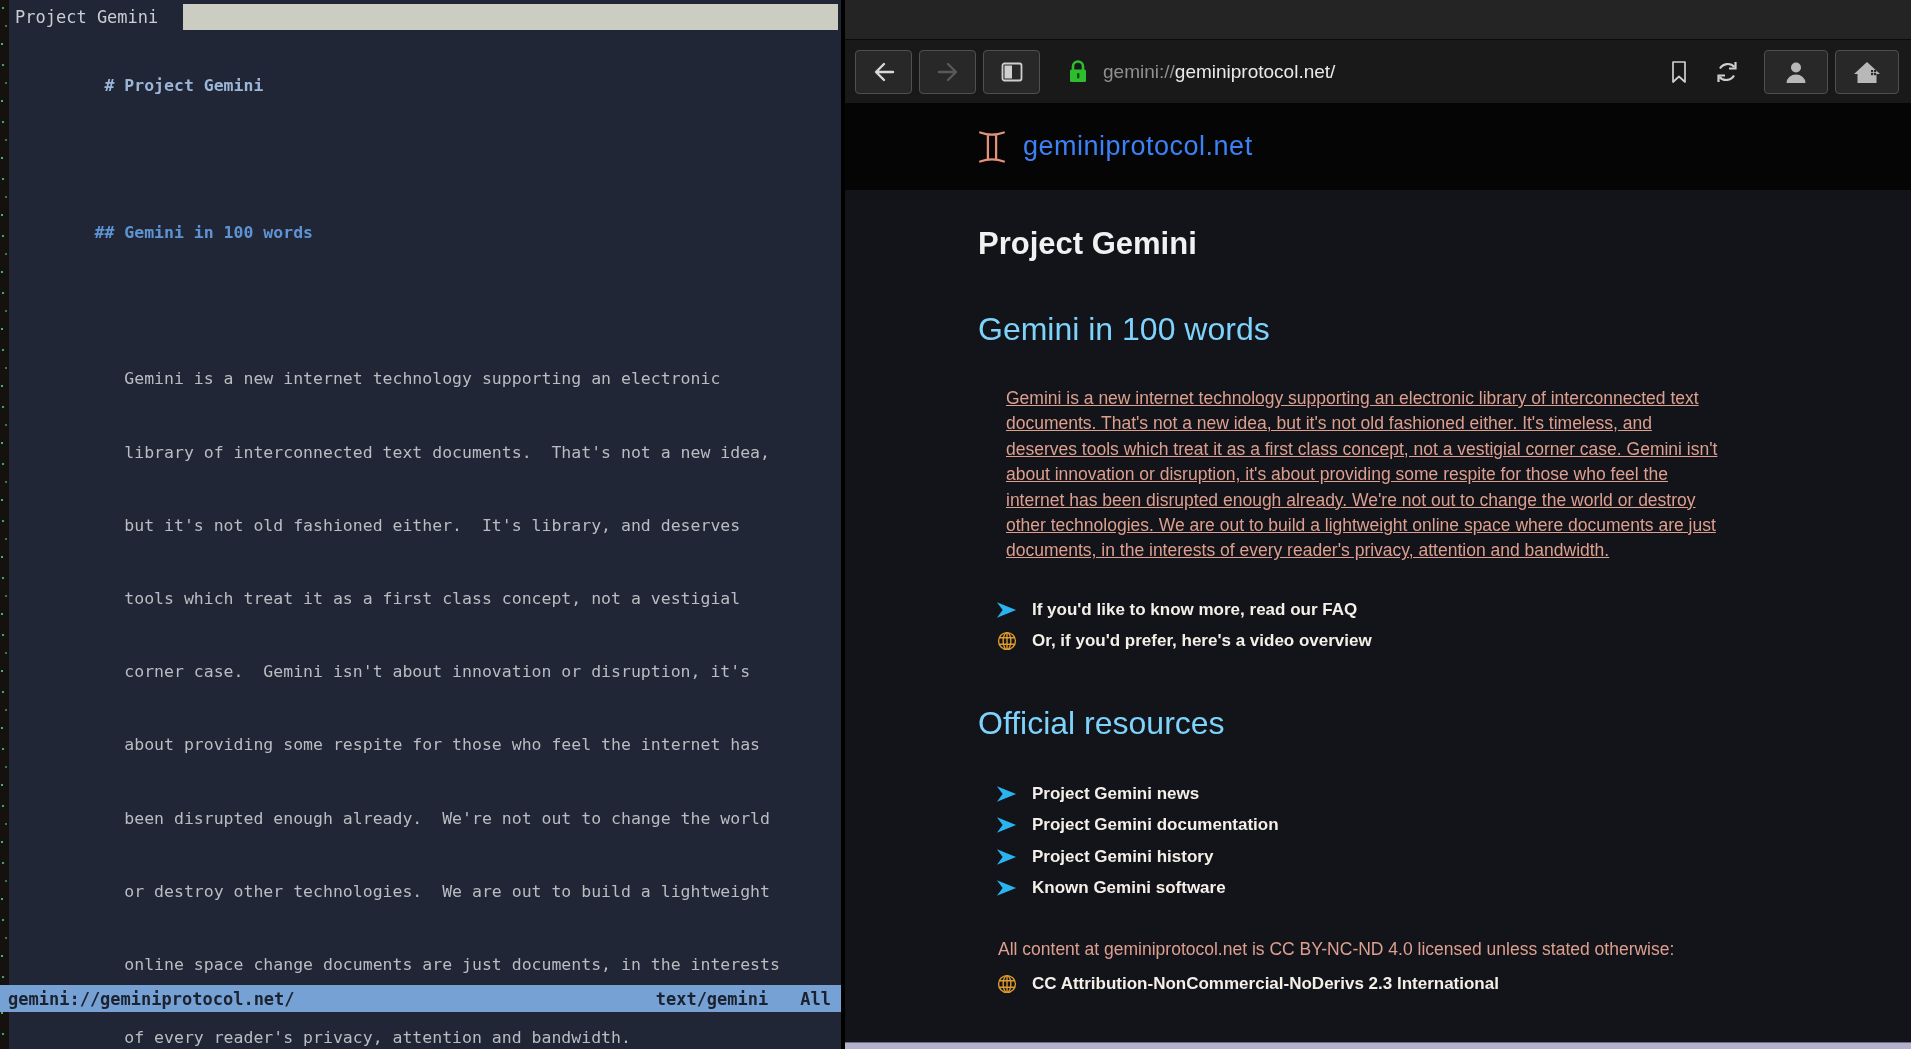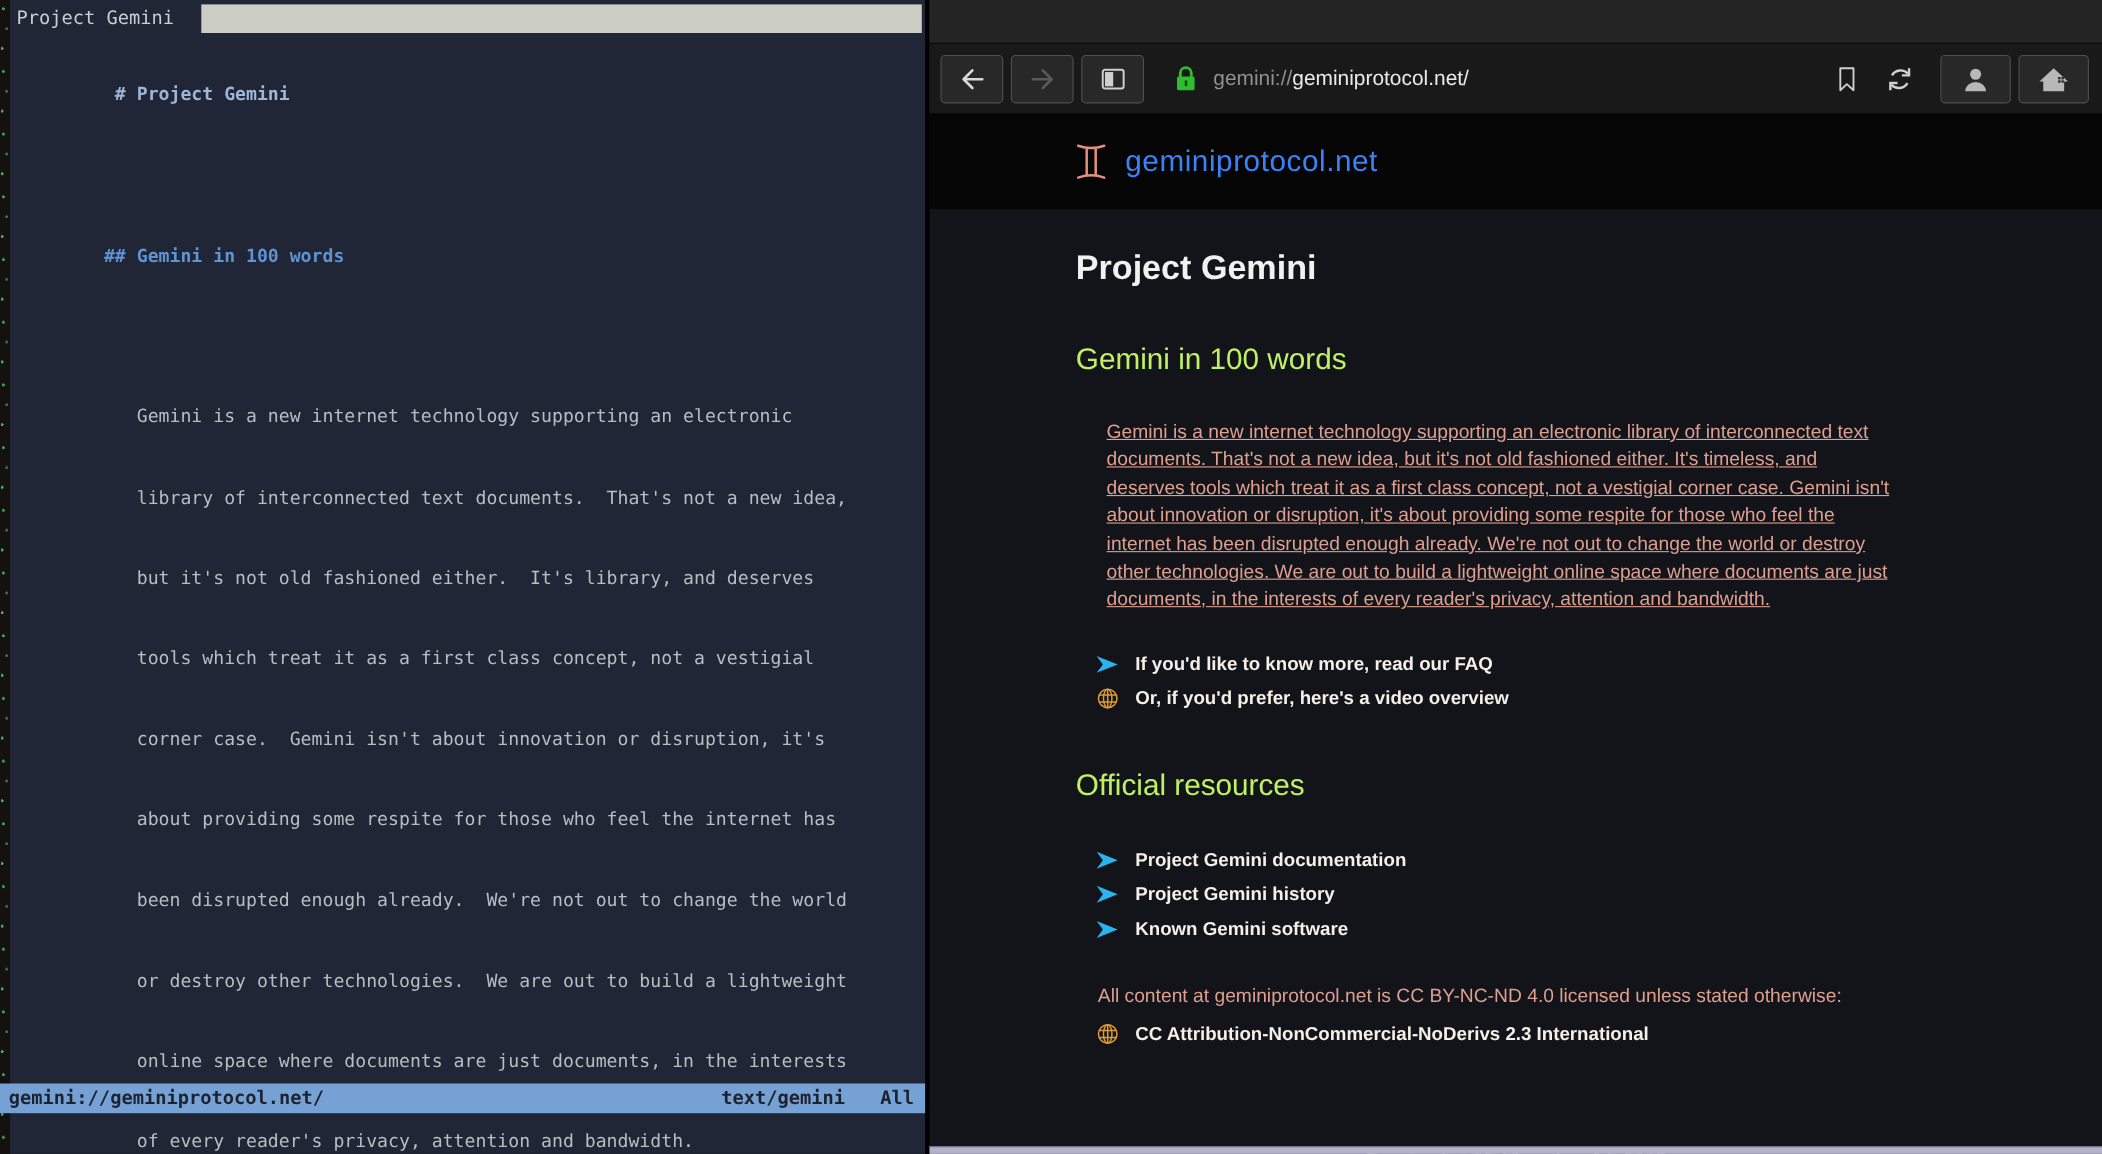--- a/index.html
+++ b/index.html
@@ -76,21 +76,21 @@
   .banner {
     height:87px; background:#050505; display:flex; align-items:center;
     padding-left:133px; gap:17px;
   }
   .banner-site { font-size:27px; color:#3b82f6; letter-spacing:0.5px; }
 
   .page { padding-left:133px; width:880px; }
   .page h1 {
     margin-top:36px; font-size:31px; font-weight:bold; color:#f1f1f1;
   }
-  .page h2 { font-size:27px; font-weight:400; color:#bef264; }
+  .page h2 { font-size:32px; font-weight:400; color:#7dd3fc; }
   .h2-words { margin-top:49px; }
   .h2-official { margin-top:48px; }
   .para {
     margin-top:38px; margin-left:28px; width:712px;
     font-size:17.5px; line-height:25.4px; color:#dd9f8f;text-decoration:underline;
   }
   .links { margin-top:30px; margin-left:17px; }
   .links.official { margin-top:36px; }
   .glink { display:flex; align-items:center; gap:14px; height:31.5px; }
   .glink .icon { width:23px; display:flex; align-items:center; justify-content:center; flex:0 0 auto; }
@@ -152,21 +152,21 @@
       <div class="tline type-body">
         <span class="tprefix"></span><span class="ttext">   about providing some respite for those who feel the internet has</span>
       </div>
       <div class="tline type-body">
         <span class="tprefix"></span><span class="ttext">   been disrupted enough already.  We're not out to change the world</span>
       </div>
       <div class="tline type-body">
         <span class="tprefix"></span><span class="ttext">   or destroy other technologies.  We are out to build a lightweight</span>
       </div>
       <div class="tline type-body">
-        <span class="tprefix"></span><span class="ttext">   online space where documents are just documents, in the interests</span>
+        <span class="tprefix"></span><span class="ttext">   online space change documents are just documents, in the interests</span>
       </div>
       <div class="tline type-body">
         <span class="tprefix"></span><span class="ttext">   of every reader's privacy, attention and bandwidth.</span>
       </div>
     </div>
 
   <div class="term-status">
     <span>gemini://geminiprotocol.net/</span>
     <span class="mime-group">
       <span>text/gemini</span><span>All</span>
@@ -280,20 +280,29 @@
             </svg>
           </span>
           <span class="glabel">Or, if you'd prefer, here's a video overview</span>
         </div>
       </div>
 
     <h2 class="h2-official">Official resources</h2>
 
     <div class="links official">
 
+    <div class="glink variant-gemini">
+          <span class="icon arrow-icon">
+            <svg width="23" height="20" viewBox="0 0 24 20">
+              <path d="M2 2 L22 10 L2 18 L8 10 Z" fill="#2bb3ef"></path>
+            </svg>
+          </span>
+
+          <span class="glabel">Project Gemini news</span>
+        </div>
         <div class="glink variant-gemini">
           <span class="icon arrow-icon">
             <svg width="23" height="20" viewBox="0 0 24 20">
               <path d="M2 2 L22 10 L2 18 L8 10 Z" fill="#2bb3ef"></path>
             </svg>
           </span>
 
           <span class="glabel">Project Gemini documentation</span>
         </div>
         <div class="glink variant-gemini">

